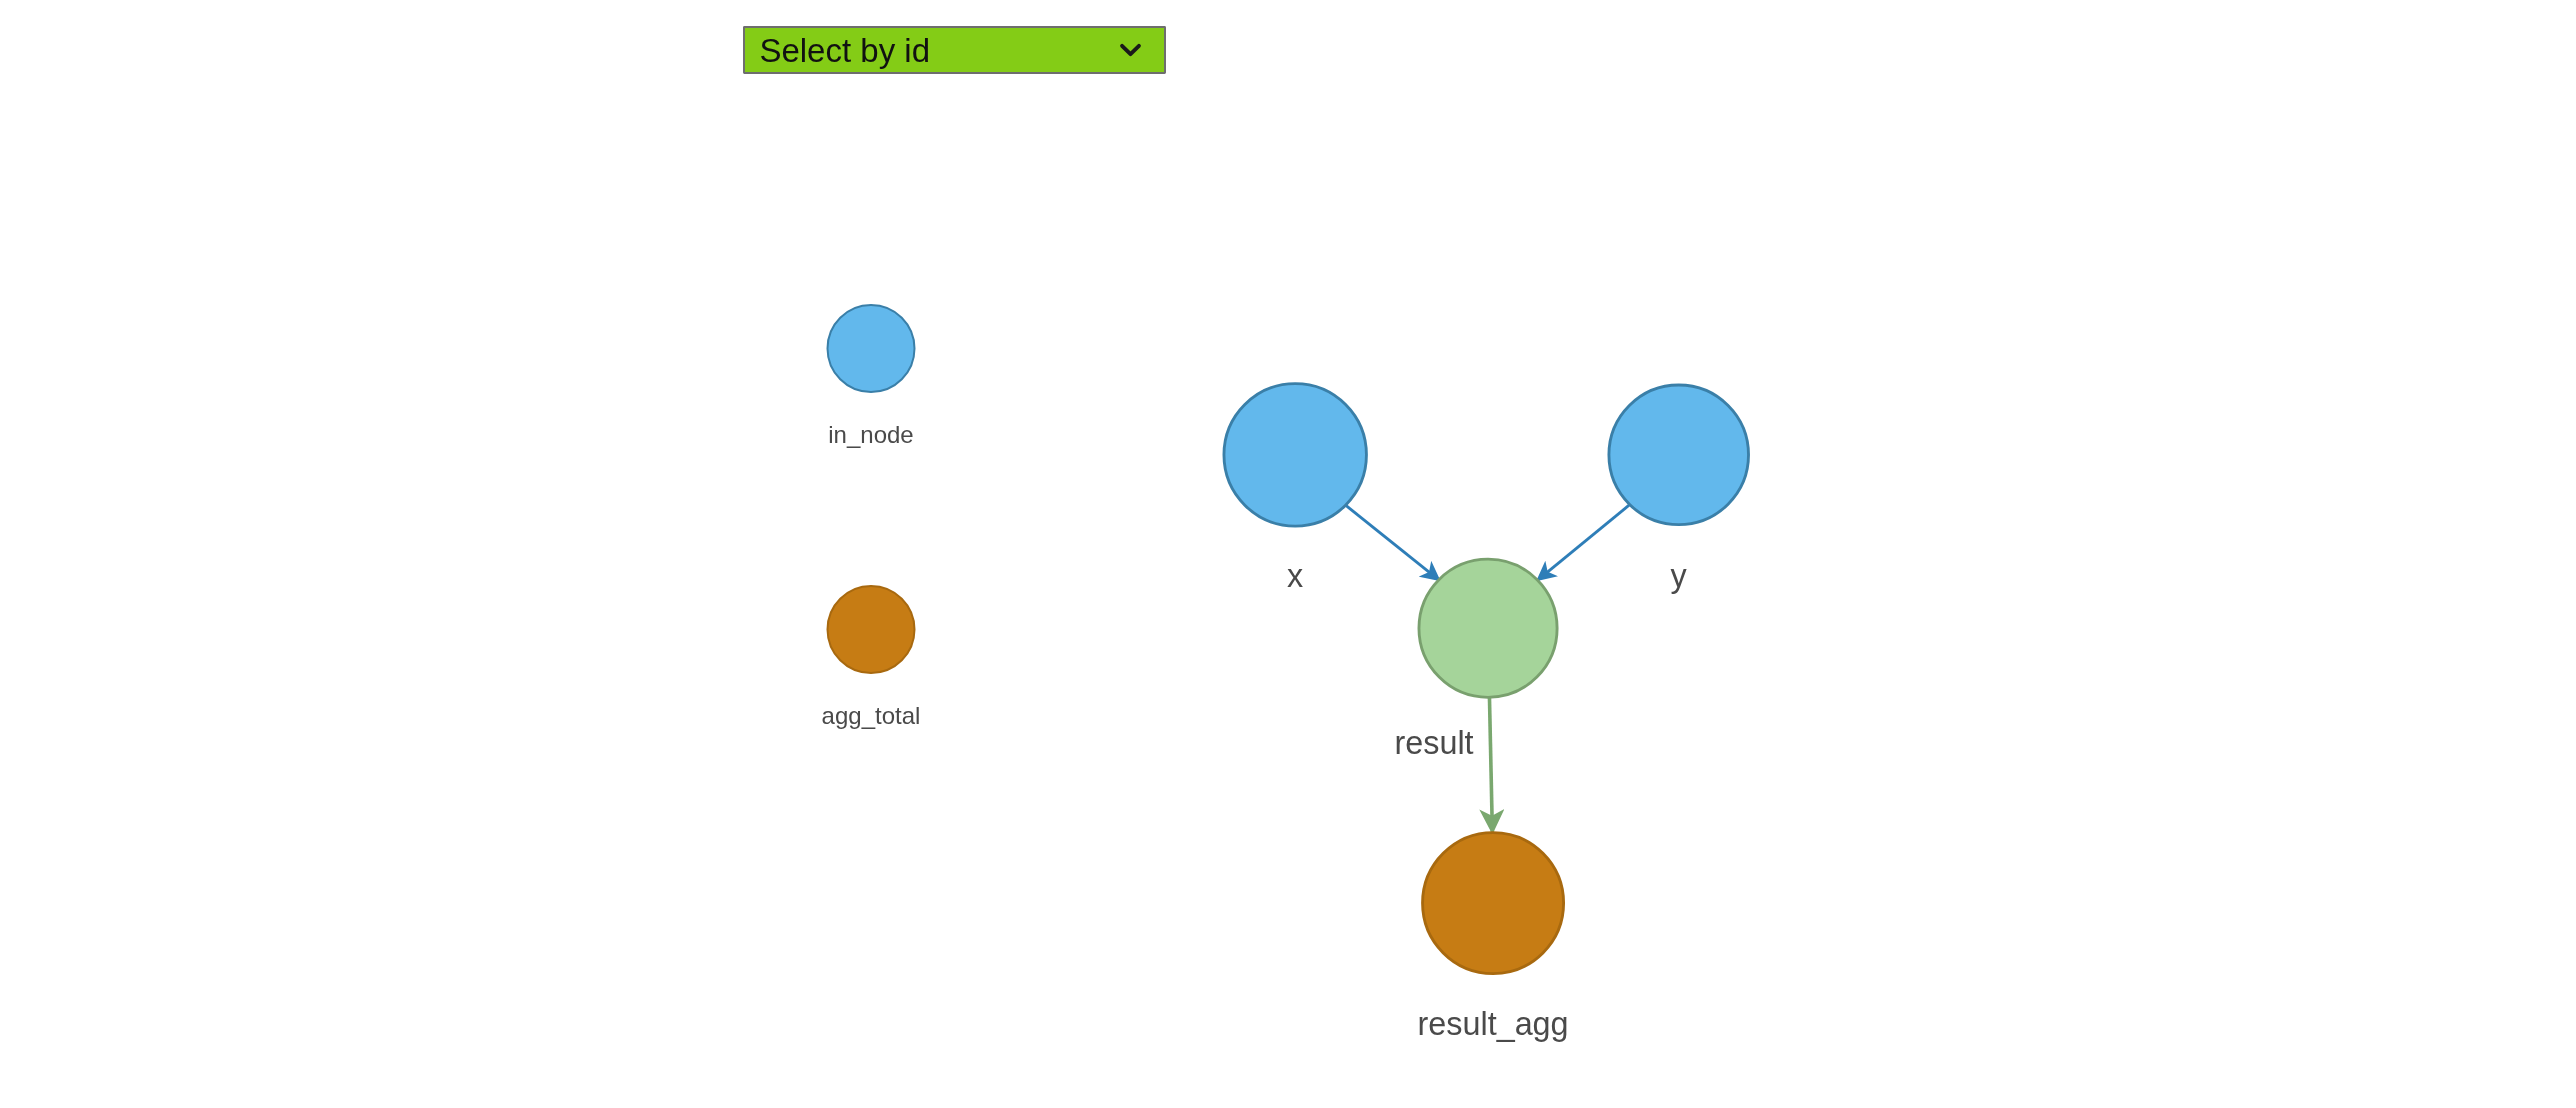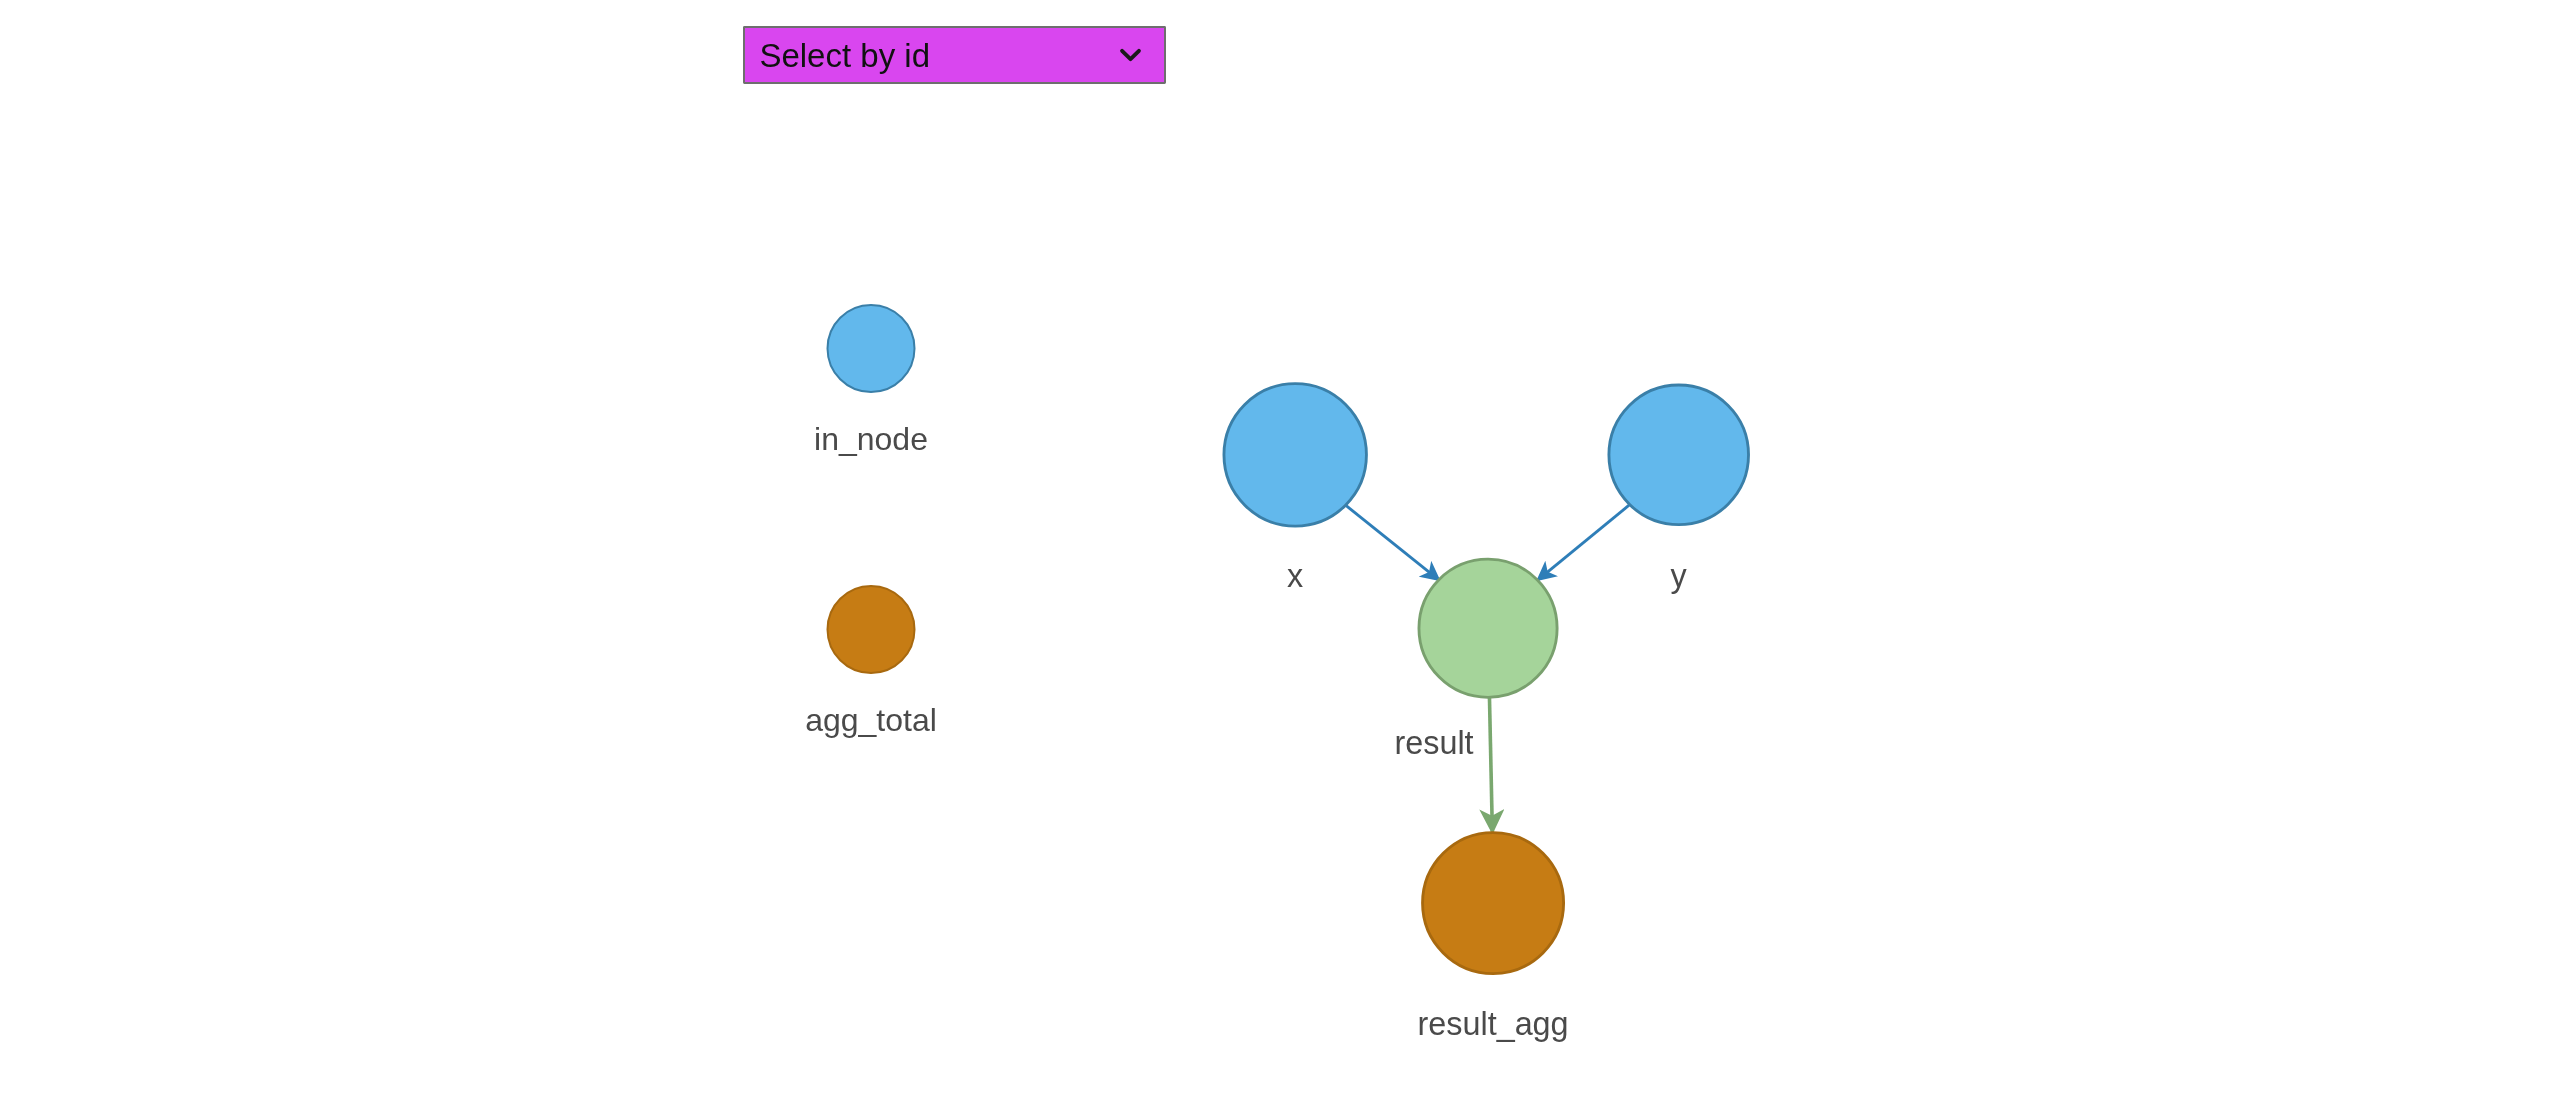--- a/index.html
+++ b/index.html
@@ -22,24 +22,24 @@
     position: absolute;
     left: 743px;
     top: 26px;
     display: flex;
     flex-direction: column;
     gap: 13px;
   }
   .select-wrap {
     position: relative;
     width: 423px;
-    height: 58px;
+    height: 48px;
     box-sizing: border-box;
     border: 2.9px solid #6e6e6e;
-    background: #d946ef;
+    background: #84cc16;
     border-radius: 1.4px;
     display: flex;
     align-items: center;
   }
   .select-wrap .select-value {
     font-size: 33px;
     color: #111111;
     padding-left: 14.4px;
     line-height: 1;
     white-space: nowrap;
@@ -76,21 +76,21 @@
     height: 89px;
     border-radius: 50%;
     box-sizing: border-box;
   }
   .legend-label {
     position: absolute;
     left: 0;
     right: 0;
     top: 135px;
     text-align: center;
-    font-size: 32px;
+    font-size: 24px;
     color: #4a4a4a;
     line-height: 1;
     white-space: nowrap;
     user-select: none;
   }
 
   .sw-in   { background: #62b8ec; border: 2.2px solid #3a7fa8; }
   .sw-out  { background: #a5d49a; border: 2.2px solid #79a06e; }
   .sw-agg  { background: #c67c14; border: 2.2px solid #a8690f; }
 

